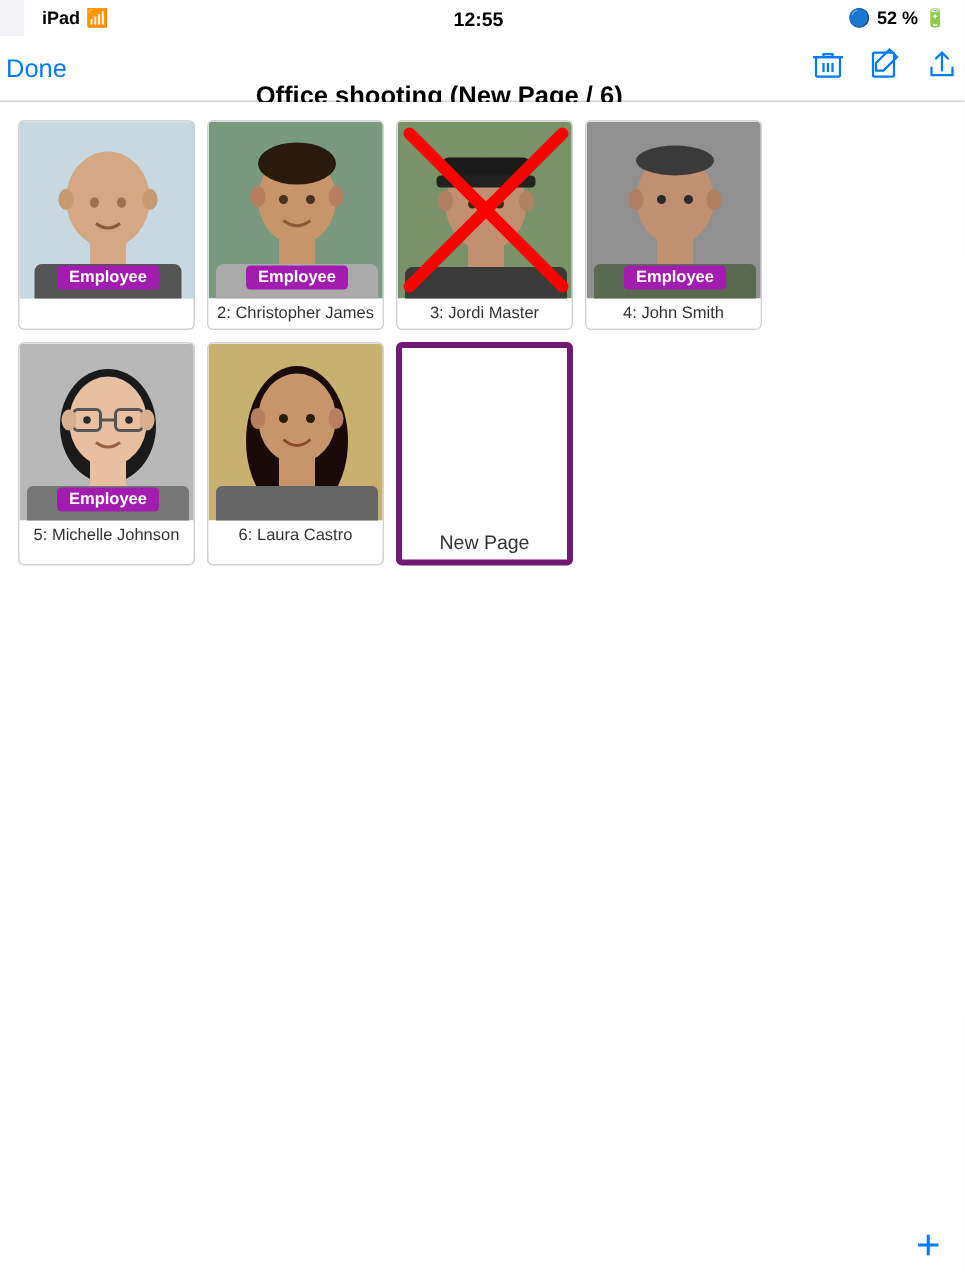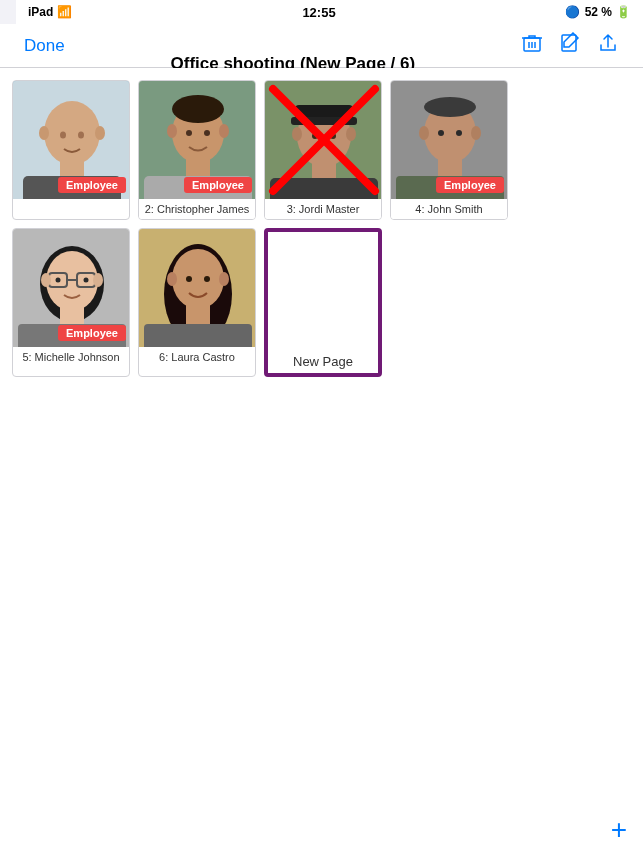--- a/index.html
+++ b/index.html
@@ -28,21 +28,21 @@
     .status-center { font-size: 13px; font-weight: 600; }
     .status-right { display: flex; align-items: center; gap: 4px; font-size: 12px; }
 
     
     .nav-bar {
       background: white;
       border-bottom: 1px solid #d1d1d6;
       display: flex;
       align-items: center;
       justify-content: space-between;
-      padding: 8px 24px;
+      padding: 8px 4px;
       height: 44px;
     }
     .nav-done {
       color: #007aff;
       font-size: 17px;
       font-weight: 400;
       cursor: pointer;
       background: none;
       border: none;
     }
@@ -95,28 +95,27 @@
       align-items: center;
       justify-content: center;
     }
 
     
     .employee-badge {
       position: absolute;
       bottom: 6px;
       left: 50%;
       transform: translateX(-50%);
-      background: #ef4444;
+      background: #a21caf;
       color: white;
       font-size: 11px;
       font-weight: 600;
       padding: 2px 8px;
       border-radius: 3px;
       white-space: nowrap;
-      margin-left: 20px;
     }
 
     
     .photo-name {
       font-size: 11px;
       color: #333;
       text-align: center;
       padding: 4px 2px;
       background: white;
     }

